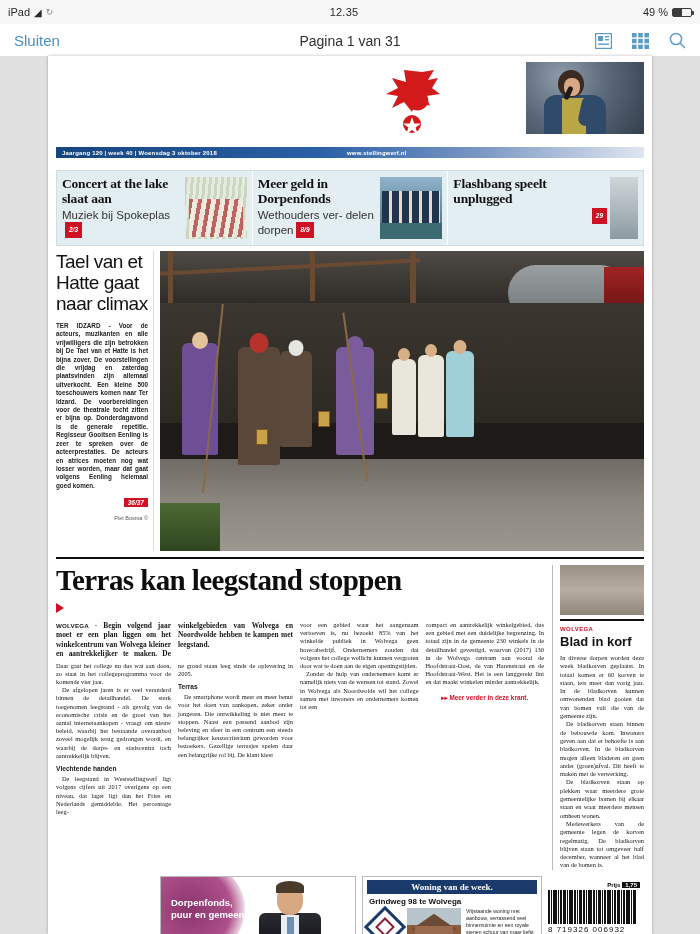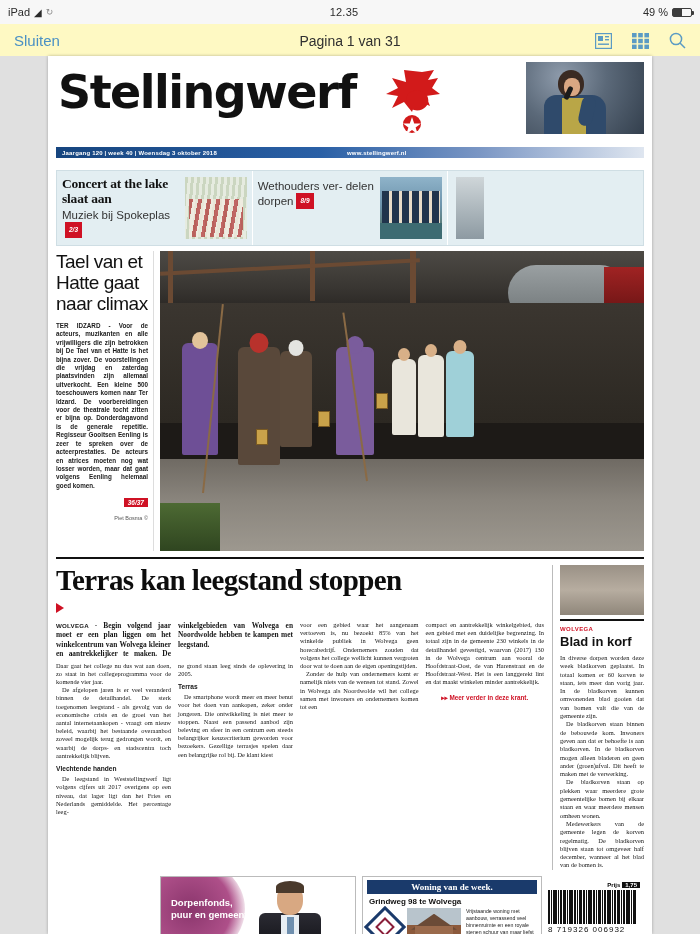--- a/index.html
+++ b/index.html
@@ -33,21 +33,21 @@
     position: relative; display: inline-block;
   }
   .batt::after {
     content: ""; position: absolute; right: -3px; top: 2px;
     width: 2px; height: 4px; background: #3c3c3c; border-radius: 0 1px 1px 0;
   }
   .batt i { display: block; height: 100%; background: #3c3c3c; width: 49%; }
 
   
   .navbar {
-    height: 34px; background: #fef9c3;
+    height: 34px; background: #ffffff;
     display: flex; align-items: center; padding: 0 14px;
     position: relative; border-bottom: 1px solid #cfcfcf;
   }
   .nav-close { color: #4a90c4; font-size: 15px; cursor: pointer; }
   .nav-title {
     position: absolute; left: 0; right: 0; text-align: center;
     font-size: 14px; color: #303030;
   }
   .nav-icons { margin-left: auto; display: flex; align-items: center; gap: 20px; z-index: 2; }
   .nav-icons svg { display: block; }
@@ -335,21 +335,20 @@
     <div class="progress-track">
       <div class="progress"></div>
     </div>
   </div>
 
   <div class="paperwrap">
   <div class="paper">
   <div class="paper-inner">
 
     <div class="masthead">
-      <div class="logo">Stellingwerf</div>
       <div class="dragon">
         <svg viewBox="0 0 62 66" width="62" height="66">
           <path d="M40 4 L52 2 L46 12 L56 10 L50 20 L58 26 L44 28 L48 38 L34 32 L30 44 L22 34 L10 40 L16 28 L4 26 L16 20 L10 10 L24 14 L22 2 Z" fill="#d21a1a"></path>
           <path d="M26 26 C32 20 44 22 46 30 C48 38 40 44 32 42 C24 40 22 32 26 26 Z" fill="#d21a1a"></path>
           <circle cx="30" cy="56" r="9" fill="#d21a1a"></circle>
           <path d="M30 49 l2.2 6.6 H39 l-5.4 4 2.1 6.6 -5.7-4.1 -5.7 4.1 2.1-6.6 -5.4-4 h6.8 Z" fill="#fff"></path>
         </svg>
       </div>
       <div class="mh-photo">
         <div class="sky"></div>
@@ -370,25 +369,30 @@
     <div class="teasers">
       <div class="teaser">
         <div class="txt">
           <h3>Concert at the lake slaat aan</h3>
           <p><span>Muziek bij Spokeplas</span><span class="pagebadge">2/3</span></p>
         </div>
         <div class="t-img t1img"></div>
       </div>
       <div class="teaser">
         <div class="txt">
+          <h3>Meer geld in Dorpenfonds</h3>
           <p><span>Wethouders ver- delen dorpen</span><span class="pagebadge">8/9</span></p>
         </div>
         <div class="t-img t2img"></div>
       </div>
       <div class="teaser">
+        <div class="txt">
+          <h3>Flashbang speelt unplugged</h3>
+          <p style="text-align:right"><span class="pagebadge">29</span></p>
+        </div>
         <div class="t-img t3img"></div>
       </div>
     </div>
 
     <div class="feature">
       <div class="feat-left">
         <div class="feat-head">Tael van et Hatte gaat naar climax</div>
         <div class="feat-body">
           <b>TER IDZARD</b>
           <span>- Voor de acteurs, muzikanten en alle vrijwilligers die zijn betrokken bij De Tael van et Hatte is het bijna zover. De voorstellingen die vrijdag en zaterdag plaatsvinden zijn allemaal uitverkocht. Een kleine 500 toeschouwers komen naar Ter Idzard. De voorbereidingen voor de theatrale tocht zitten er bijna op. Donderdagavond is de generale repetitie. Regisseur Gooitsen Eenling is zeer te spreken over de acteerprestaties. De acteurs en atrices moeten nog wat losser worden, maar dat gaat volgens Eenling helemaal goed komen.</span>

